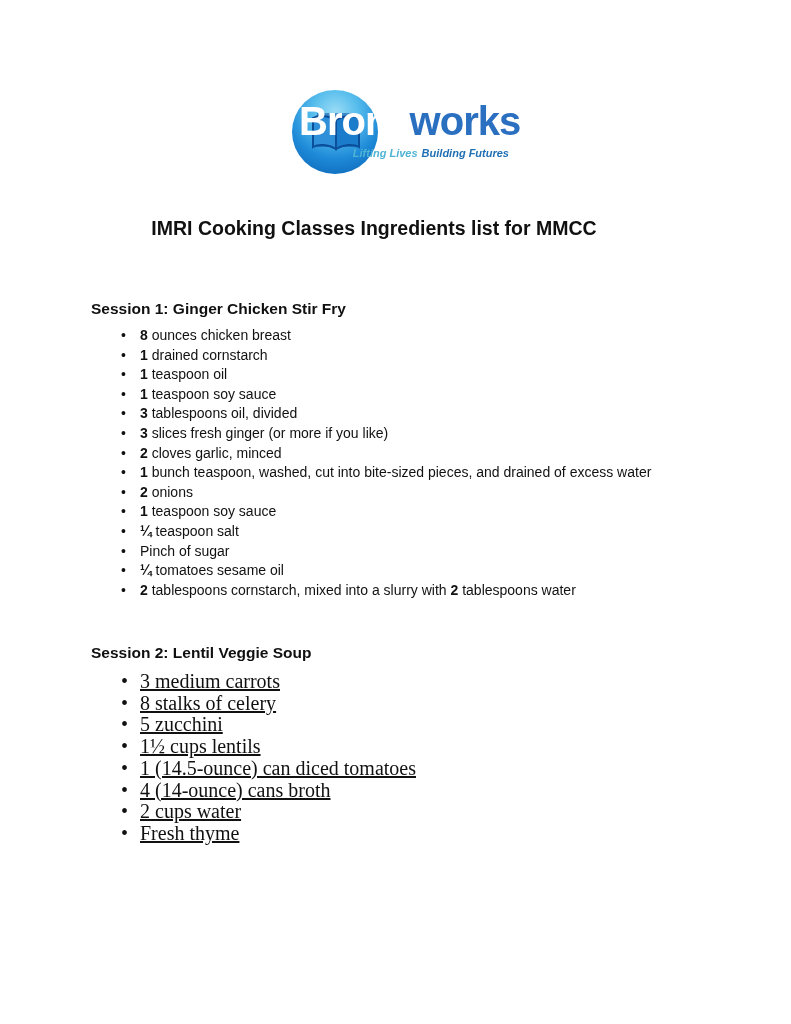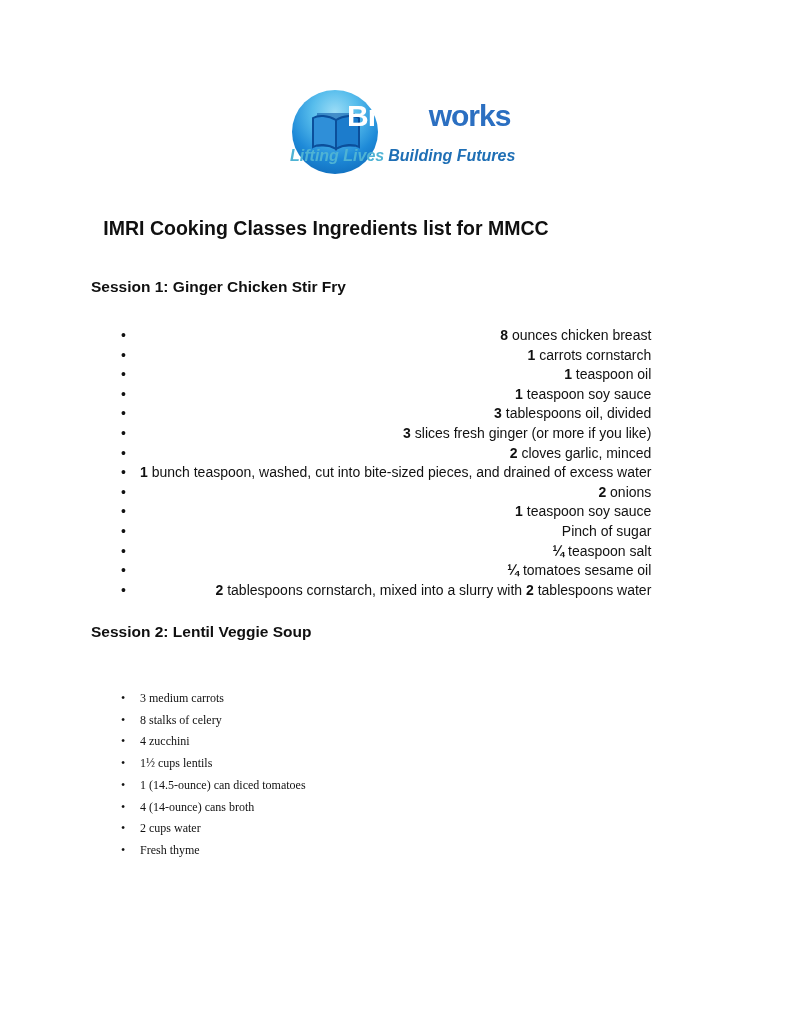--- a/index.html
+++ b/index.html
@@ -10,53 +10,53 @@
   .page { position:absolute; inset:0; background:#ffffff; }
 
   
   .logo { position:absolute; left:290px; top:88px; width:230px; height:86px; }
   .sphere {
     position:absolute; left:2px; top:2px; width:86px; height:84px; border-radius:50%;
     background: radial-gradient(circle at 50% 26%, #9adcf6 0%, #57bdec 30%, #1e8ad8 62%, #0a63b4 96%);
   }
   .book { position:absolute; left:16px; top:21px; }
   .brand {
-    position:absolute; left:9px; top:11px; font-size:30px; font-weight:bold;
-    letter-spacing:-1px; white-space:nowrap; line-height:1.1;margin-left:48px;
+    position:absolute; left:9px; top:11px; font-size:40px; font-weight:bold;
+    letter-spacing:-1px; white-space:nowrap; line-height:1.1;
   }
   .brand .first  { color:#ffffff; }
   .brand .second { color:#2b6fc1; }
   .tagline {
     position:absolute; left:0; top:59px; width:219px; text-align:right;
-    font-size:16px; font-style:italic; font-weight:bold; white-space:nowrap;
+    font-size:11px; font-style:italic; font-weight:bold; white-space:nowrap;
   }
   .tag1 { color:#4fb3d4; }
   .tag2 { color:#1f6fb5; margin-left:4px; }
 
   
   .doc-title {
     position:absolute; left:0; top:217px; width:652px; text-align:center;
-    font-size:19.5px; font-weight:bold; color:#101010; margin:0;
+    font-size:19.5px; font-weight:bold; color:#101010; margin:0;padding-left:48px;
   }
 
   
   .section-heading {
     position:absolute; left:91px; font-size:15.5px; font-weight:bold;
     color:#101010; margin:0; white-space:nowrap;
   }
-  .heading-1 { top:278px;text-align:right; }
-  .heading-2 { top:623px; }
+  .heading-1 { top:300px;text-align:right; }
+  .heading-2 { top:644px; }
 
   
   ul.ingredients { position:absolute; left:91px; margin:0; padding:0; list-style:none; }
   ul.ingredients li { position:relative; padding-left:49px; white-space:nowrap; }
   ul.ingredients li::before { content:"\2022"; position:absolute; left:30px; }
-  .list-1 { top:326px; font-size:14px;text-align:right; }
+  .list-1 { top:326px; font-size:14px; }
   .list-1 li { line-height:19.6px; }
-  .list-2 { top:688px; font-family:"Liberation Serif", serif; font-size:12px; }
+  .list-2 { top:671px; font-family:"Liberation Serif", serif; font-size:20px;text-decoration:underline; }
   .list-2 li { line-height:21.7px; }
   .b { font-weight:bold; }
 </style>
 </head>
 <body>
 
 <div class="page">
 
   <div class="logo">
     <div class="sphere">
@@ -72,40 +72,40 @@
     <div class="tagline">
       <span class="tag1">Lifting Lives</span><span class="tag2">Building Futures</span>
     </div>
   </div>
 
   <h1 class="doc-title">IMRI Cooking Classes Ingredients list for MMCC</h1>
 
   <h2 class="section-heading heading-1">Session 1: Ginger Chicken Stir Fry</h2>
   <ul class="ingredients list-1">
       <li><span class="b">8</span><span> ounces chicken breast</span></li>
-      <li><span class="b">1</span><span> carrots cornstarch</span></li>
+      <li><span class="b">1</span><span> drained cornstarch</span></li>
       <li><span class="b">1</span><span> teaspoon oil</span></li>
       <li><span class="b">1</span><span> teaspoon soy sauce</span></li>
       <li><span class="b">3</span><span> tablespoons oil, divided</span></li>
       <li><span class="b">3</span><span> slices fresh ginger (or more if you like)</span></li>
       <li><span class="b">2</span><span> cloves garlic, minced</span></li>
       <li><span class="b">1</span><span> bunch teaspoon, washed, cut into bite-sized pieces, and drained of excess water</span></li>
       <li><span class="b">2</span><span> onions</span></li>
       <li><span class="b">1</span><span> teaspoon soy sauce</span></li>
+      <li><span class="b">¼</span><span> teaspoon salt</span></li>
       <li><span>Pinch of sugar</span></li>
-      <li><span class="b">¼</span><span> teaspoon salt</span></li>
       <li><span class="b">¼</span><span> tomatoes sesame oil</span></li>
       <li><span class="b">2</span><span> tablespoons cornstarch, mixed into a slurry with </span><span class="b">2</span><span> tablespoons water</span></li>
     </ul>
 
   <h2 class="section-heading heading-2">Session 2: Lentil Veggie Soup</h2>
   <ul class="ingredients list-2">
       <li><span>3 medium carrots</span></li>
       <li><span>8 stalks of celery</span></li>
-      <li><span>4 zucchini</span></li>
+      <li><span>5 zucchini</span></li>
       <li><span>1½ cups lentils</span></li>
       <li><span>1 (14.5-ounce) can diced tomatoes</span></li>
       <li><span>4 (14-ounce) cans broth</span></li>
       <li><span>2 cups water</span></li>
       <li><span>Fresh thyme</span></li>
     </ul>
 
 </div>
 
 </body></html>

